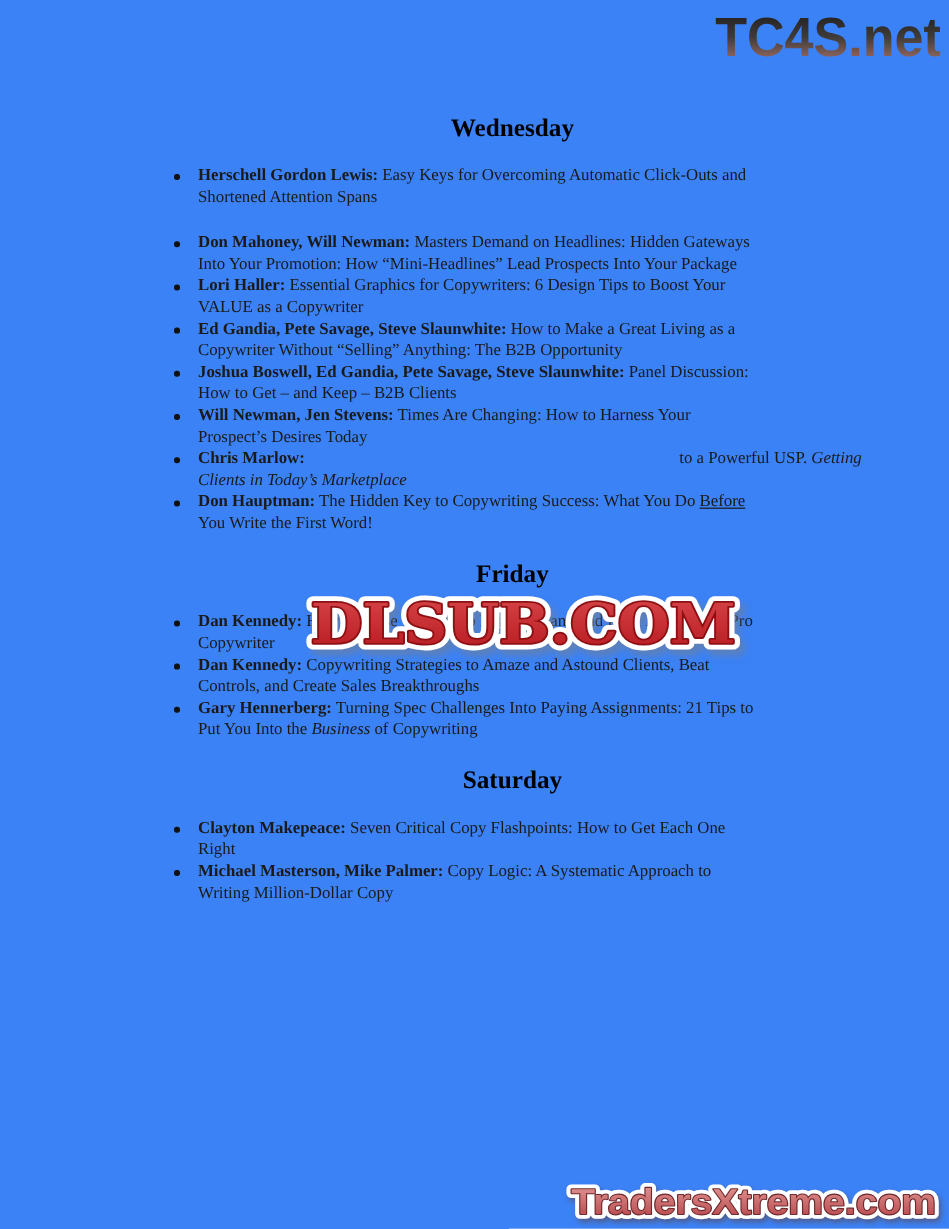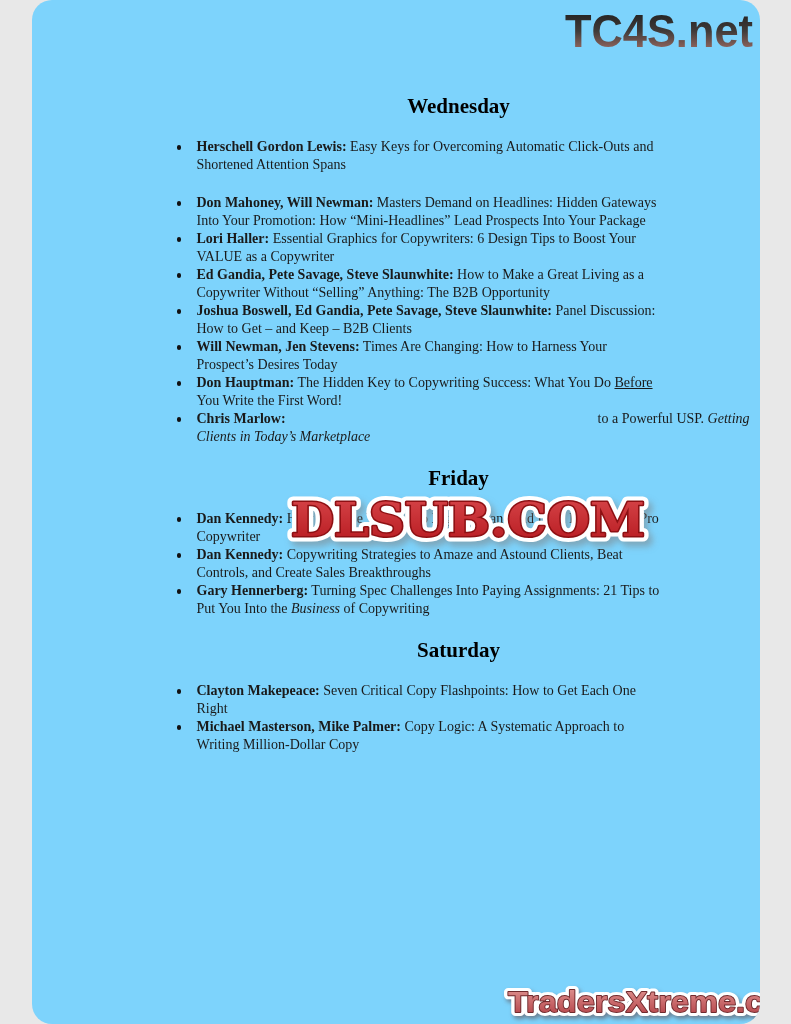--- a/index.html
+++ b/index.html
@@ -1,20 +1,19 @@
 <!DOCTYPE html>
 <html><head>
 <meta charset="utf-8">
 <style>
   html,body{margin:0;padding:0;background:#e8e8e8;}
   .page{
-    position:relative;width:728px;height:1024px;background:#7dd3fc;
+    position:relative;width:791px;height:1024px;background:#3b82f6;
     font-family:"Liberation Serif",serif;color:#1a1a1a;overflow:hidden;
     margin:0 auto;
-    border-radius:20px;
   }
   .content{position:absolute;left:117px;top:94px;width:620px;}
   h2.day{font-size:21px;line-height:24px;margin:20px 0 0 0;font-weight:bold;color:#000;text-align:center;}
   h2.day:first-child{margin-top:0;}
   .items{margin:20px 0 0 0;width:514px;}
   .item{position:relative;padding-left:48px;font-size:14px;line-height:18px;}
   .item.wide{width:562px;}
   .item .dot{
     position:absolute;left:28px;top:7px;width:4.5px;height:4.5px;
     border-radius:50%;background:#111;
@@ -51,22 +50,22 @@
       <h2 class="day">Wednesday</h2>
       <div class="items">
         <div class="item"><span class="dot"></span><span class="b">Herschell Gordon Lewis:</span><span> Easy Keys for Overcoming Automatic Click-Outs and Shortened Attention Spans</span></div>
       </div>
       <div class="items">
         <div class="item"><span class="dot"></span><span class="b">Don Mahoney, Will Newman:</span><span> Masters Demand on Headlines: Hidden Gateways Into Your Promotion: How “Mini-Headlines” Lead Prospects Into Your Package</span></div>
         <div class="item"><span class="dot"></span><span class="b">Lori Haller:</span><span> Essential Graphics for Copywriters: 6 Design Tips to Boost Your VALUE as a Copywriter</span></div>
         <div class="item"><span class="dot"></span><span class="b">Ed Gandia, Pete Savage, Steve Slaunwhite:</span><span> How to Make a Great Living as a Copywriter Without “Selling” Anything: The B2B Opportunity</span></div>
         <div class="item"><span class="dot"></span><span class="b">Joshua Boswell, Ed Gandia, Pete Savage, Steve Slaunwhite:</span><span> Panel Discussion: How to Get – and Keep – B2B Clients</span></div>
         <div class="item"><span class="dot"></span><span class="b">Will Newman, Jen Stevens:</span><span> Times Are Changing: How to Harness Your Prospect’s Desires Today</span></div>
+        <div class="item wide"><span class="dot"></span><span class="b">Chris Marlow:</span><span class="gap" style="width: 312px;"></span><span>to a Powerful USP. </span><span class="i">Getting Clients in Today’s Marketplace</span></div>
         <div class="item"><span class="dot"></span><span class="b">Don Hauptman:</span><span> The Hidden Key to Copywriting Success: What You Do </span><span class="u">Before</span><span> You Write the First Word!</span></div>
-        <div class="item wide"><span class="dot"></span><span class="b">Chris Marlow:</span><span class="gap" style="width: 312px;"></span><span>to a Powerful USP. </span><span class="i">Getting Clients in Today’s Marketplace</span></div>
       </div>
       <h2 class="day">Friday</h2>
       <div class="items">
         <div class="item"><span class="dot"></span><span class="b">Dan Kennedy:</span><span> How to Raise Yourself to High Demand and High Income as a Pro Copywriter</span></div>
         <div class="item"><span class="dot"></span><span class="b">Dan Kennedy:</span><span> Copywriting Strategies to Amaze and Astound Clients, Beat Controls, and Create Sales Breakthroughs</span></div>
         <div class="item"><span class="dot"></span><span class="b">Gary Hennerberg:</span><span> Turning Spec Challenges Into Paying Assignments: 21 Tips to Put You Into the </span><span class="i">Business</span><span> of Copywriting</span></div>
       </div>
       <h2 class="day">Saturday</h2>
       <div class="items">
         <div class="item"><span class="dot"></span><span class="b">Clayton Makepeace:</span><span> Seven Critical Copy Flashpoints: How to Get Each One Right</span></div>

